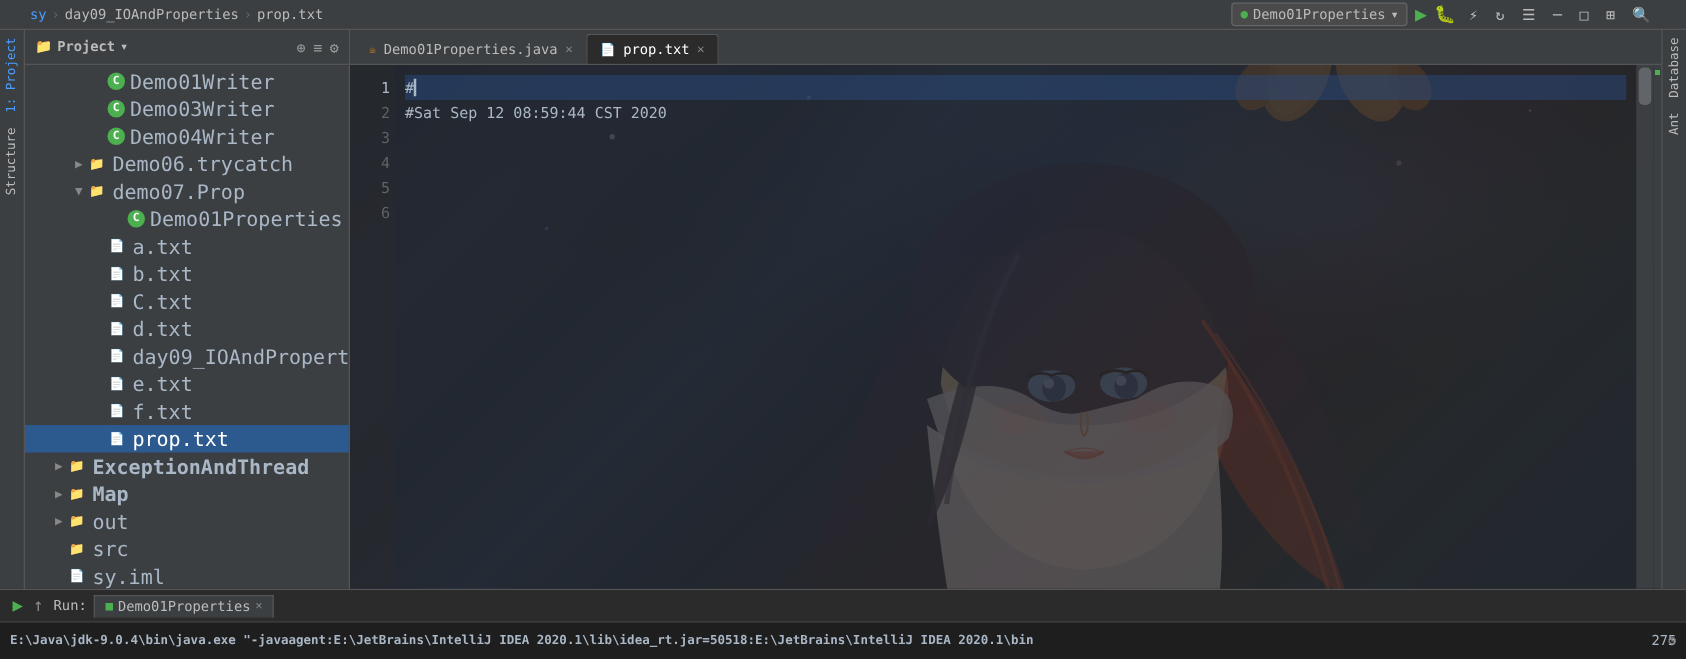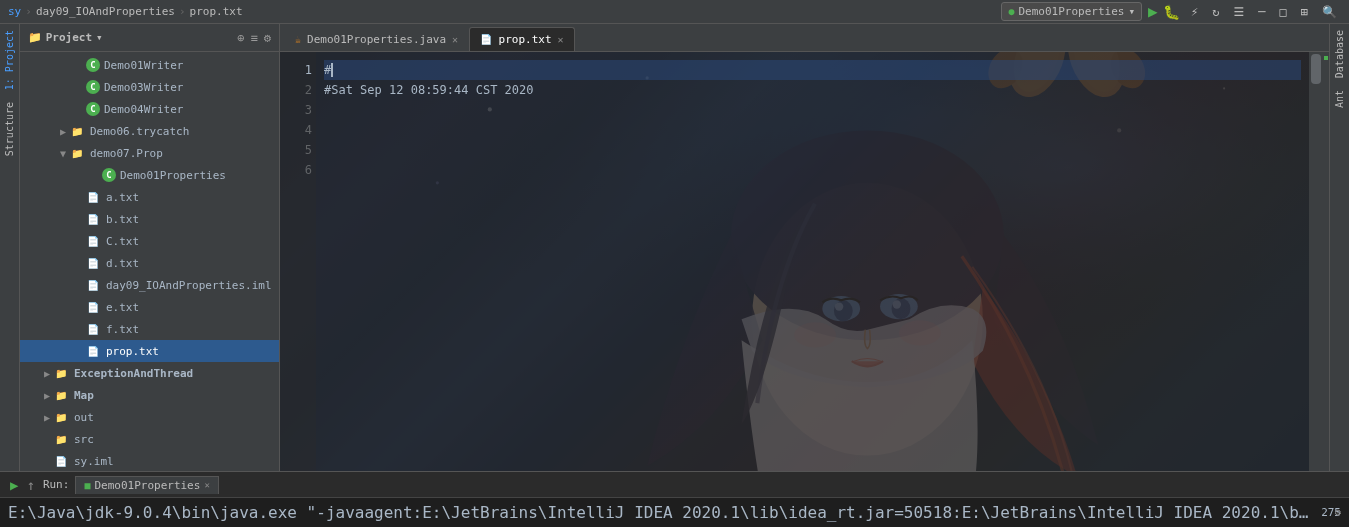--- a/index.html
+++ b/index.html
@@ -12,21 +12,21 @@
       overflow: hidden;
       font-size: 12px;
     }
 
     
     .title-bar {
       background: #3c3f41;
       height: 24px;
       display: flex;
       align-items: center;
-      padding: 0 8px;
+      padding: 0 24px;
       font-size: 11px;
       color: #bbbbbb;
       border-bottom: 1px solid #555;
       justify-content: space-between;
     }
     .title-bar-left {
       display: flex;
       align-items: center;
       gap: 4px;
     }
@@ -120,21 +120,21 @@
     .tree-icon { 
       width: 16px; 
       height: 16px; 
       flex-shrink: 0;
       display: flex;
       align-items: center;
       justify-content: center;
       font-size: 10px;
       margin-right: 4px;
     }
-    .tree-label { font-size: 11px; }
+    .tree-label { font-size: 16px; }
     .icon-folder { color: #dcb67a; }
 
     
     .class-circle {
       width: 14px;
       height: 14px;
       border-radius: 50%;
       background: #C47922;
       display: flex;
       align-items: center;
@@ -360,21 +360,22 @@
       border-top: 1px solid #444;
       flex-shrink: 0;
       gap: 6px;
       position: relative;
     }
     .console-text {
       flex: 1;
       overflow: hidden;
       text-overflow: ellipsis;
       white-space: nowrap;
-      font-size: 16px;
+      font-size: 10px;
+      font-weight: bold;
     }
     .console-gear {
       position: absolute;
       right: 8px;
       color: #888;
       cursor: pointer;
     }
 
     .vertical-label {
       writing-mode: vertical-rl;

